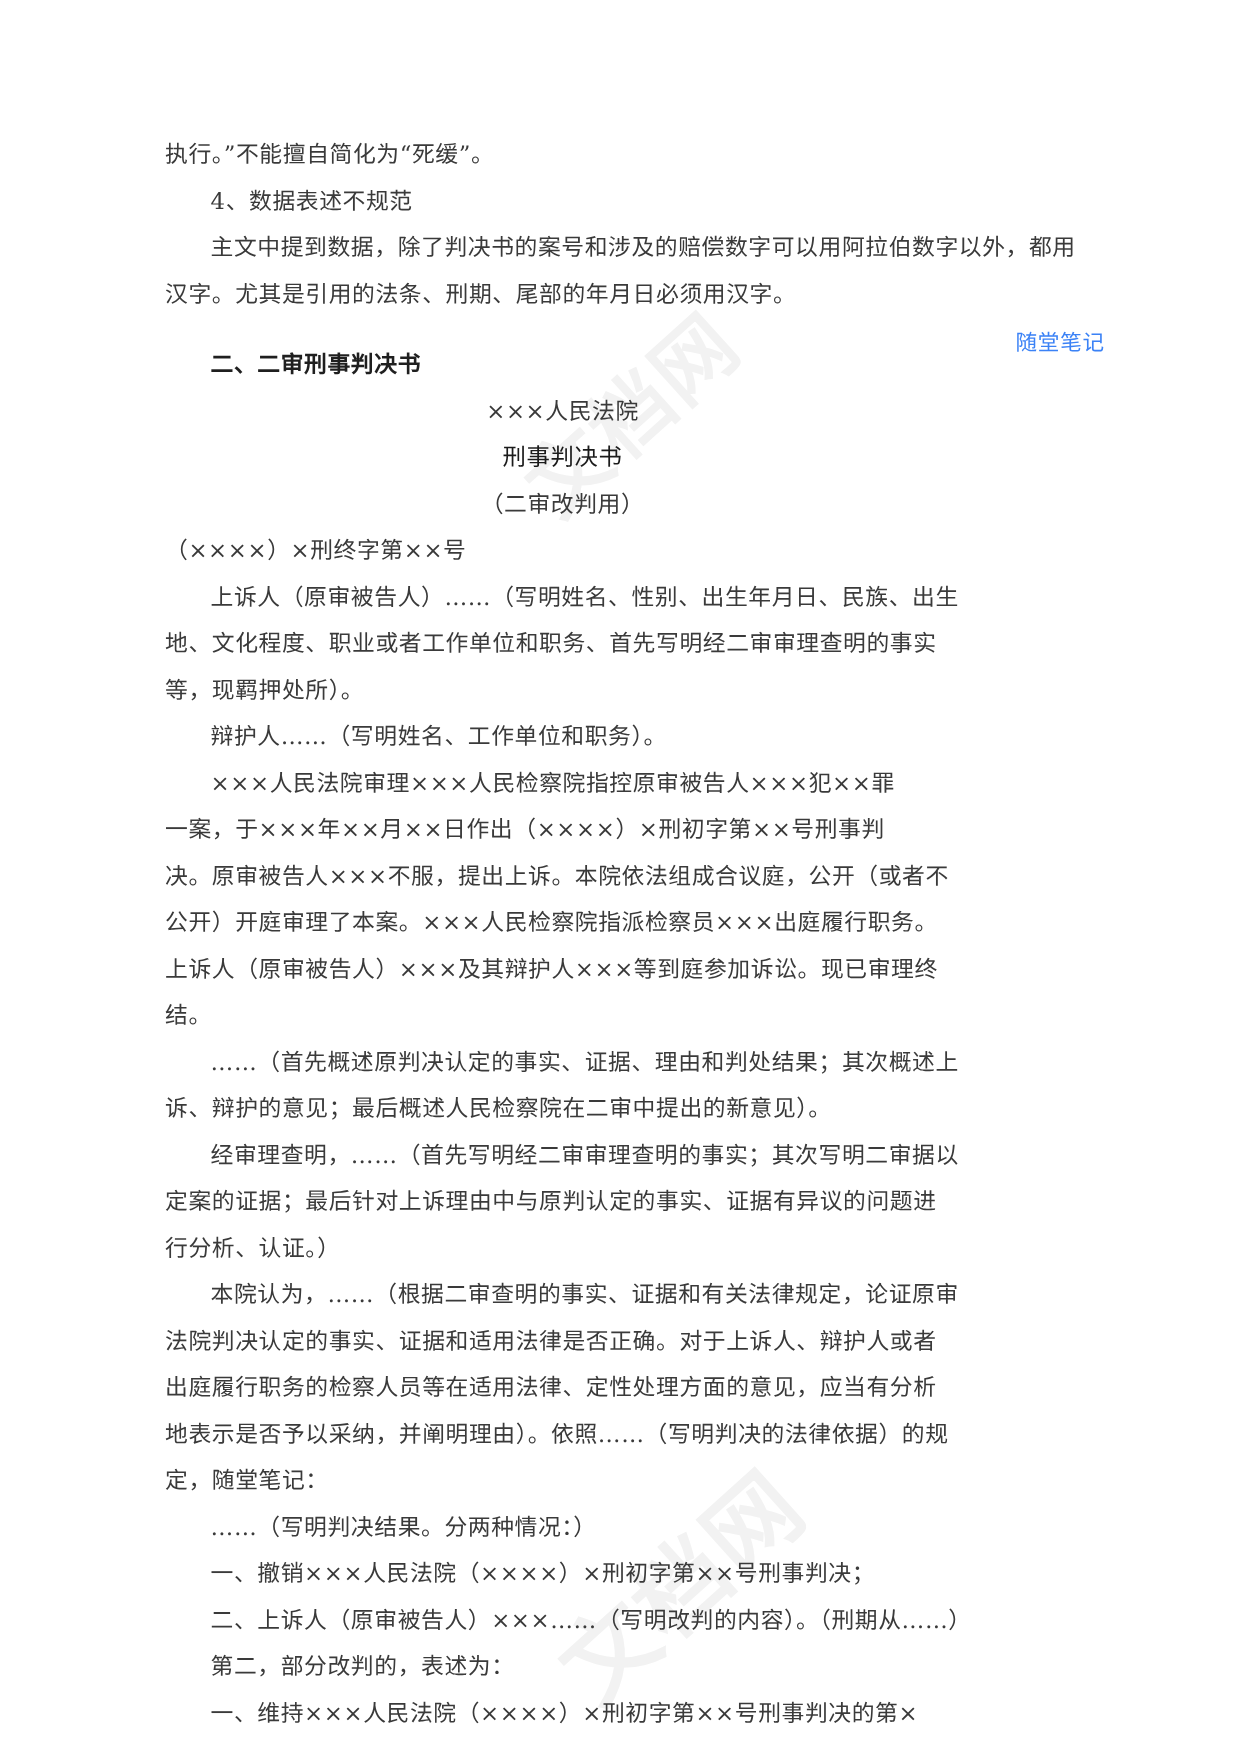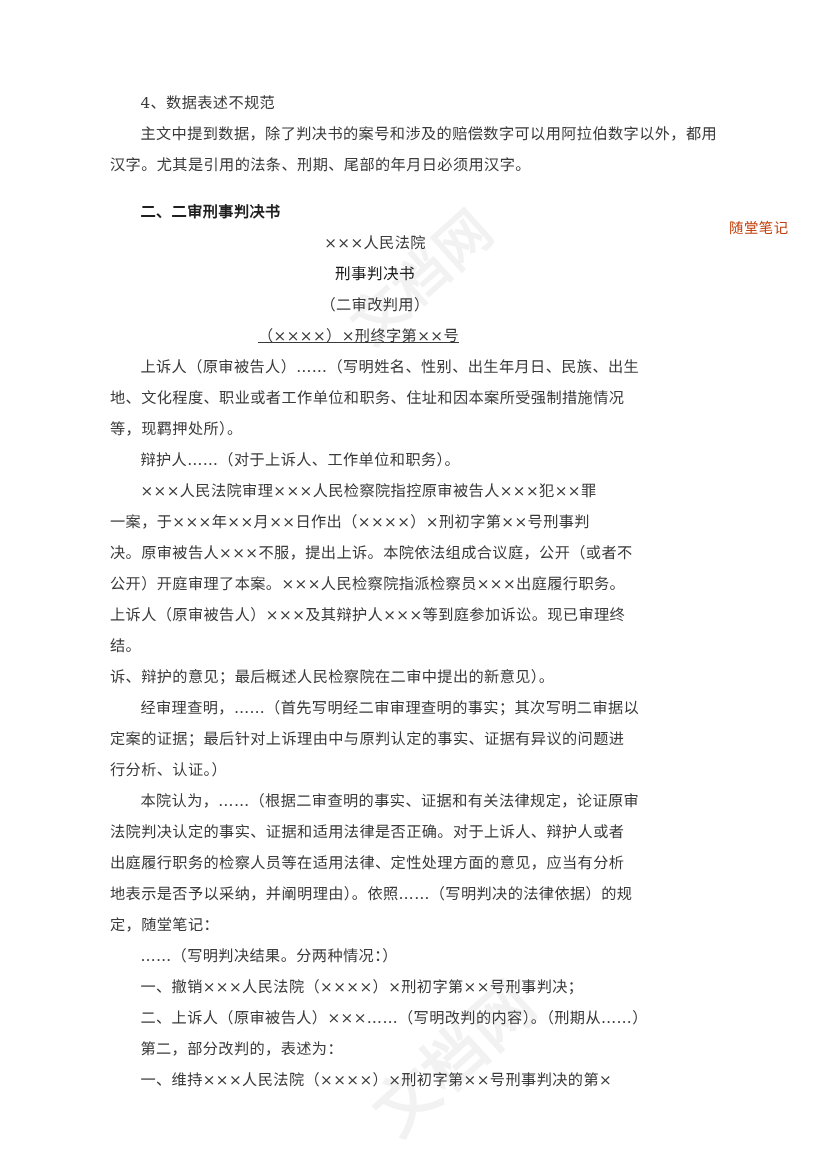--- a/index.html
+++ b/index.html
@@ -81,48 +81,50 @@
     margin-left: 100px;
     text-align: center;
     white-space: nowrap;
   }
   .title-main {
     font-weight: 400;
     font-size: 15.6px;
     color: #1b1b1b;
   }
   .case-no {
-    text-align: center;
+    text-align: left;
     padding-right: 95px;
     white-space: nowrap;
-    text-decoration: underline;
   }
 
   
   #side-note {
     position: absolute;
-    left: 729px;
+    left: 677px;
     top: 216px;
     font-size: 14.4px;
     letter-spacing: 0.5px;
-    color: #c2410c;
+    color: #3b82f6;
     white-space: nowrap;
   }
 </style>
 </head>
 <body>
 
 <div id="page">
 
   <div class="watermark" id="wm-mid">文档网</div>
   <div class="watermark" id="wm-bottom">文档网</div>
 
   <div id="side-note">随堂笔记</div>
 
   <div id="content">
+      <div>
+        <div class="line">执行。”不能擅自简化为“死缓”。</div>
+      </div>
       <div>
         <div class="line indent2">4、数据表述不规范</div>
       </div>
       <div>
         <div class="line indent2">主文中提到数据，除了判决书的案号和涉及的赔偿数字可以用阿拉伯数字以外，都用</div>
         <div class="line">汉字。尤其是引用的法条、刑期、尾部的年月日必须用汉字。</div>
       </div>
       <div>
         <div class="line indent2 bold">二、二审刑事判决书</div>
       </div>
@@ -133,35 +135,36 @@
         <div class="line center-narrow title-main">刑事判决书</div>
       </div>
       <div>
         <div class="line center-narrow">（二审改判用）</div>
       </div>
       <div>
         <div class="line case-no">（××××）×刑终字第××号</div>
       </div>
       <div>
         <div class="line indent2">上诉人（原审被告人）……（写明姓名、性别、出生年月日、民族、出生</div>
-        <div class="line">地、文化程度、职业或者工作单位和职务、住址和因本案所受强制措施情况</div>
+        <div class="line">地、文化程度、职业或者工作单位和职务、首先写明经二审审理查明的事实</div>
         <div class="line">等，现羁押处所）。</div>
       </div>
       <div>
-        <div class="line indent2">辩护人……（对于上诉人、工作单位和职务）。</div>
+        <div class="line indent2">辩护人……（写明姓名、工作单位和职务）。</div>
       </div>
       <div>
         <div class="line indent2">×××人民法院审理×××人民检察院指控原审被告人×××犯××罪</div>
         <div class="line">一案，于×××年××月××日作出（××××）×刑初字第××号刑事判</div>
         <div class="line">决。原审被告人×××不服，提出上诉。本院依法组成合议庭，公开（或者不</div>
         <div class="line">公开）开庭审理了本案。×××人民检察院指派检察员×××出庭履行职务。</div>
         <div class="line">上诉人（原审被告人）×××及其辩护人×××等到庭参加诉讼。现已审理终</div>
         <div class="line">结。</div>
       </div>
       <div>
+        <div class="line indent2">……（首先概述原判决认定的事实、证据、理由和判处结果；其次概述上</div>
         <div class="line">诉、辩护的意见；最后概述人民检察院在二审中提出的新意见）。</div>
       </div>
       <div>
         <div class="line indent2">经审理查明，……（首先写明经二审审理查明的事实；其次写明二审据以</div>
         <div class="line">定案的证据；最后针对上诉理由中与原判认定的事实、证据有异议的问题进</div>
         <div class="line">行分析、认证。）</div>
       </div>
       <div>
         <div class="line indent2">本院认为，……（根据二审查明的事实、证据和有关法律规定，论证原审</div>
         <div class="line">法院判决认定的事实、证据和适用法律是否正确。对于上诉人、辩护人或者</div>

